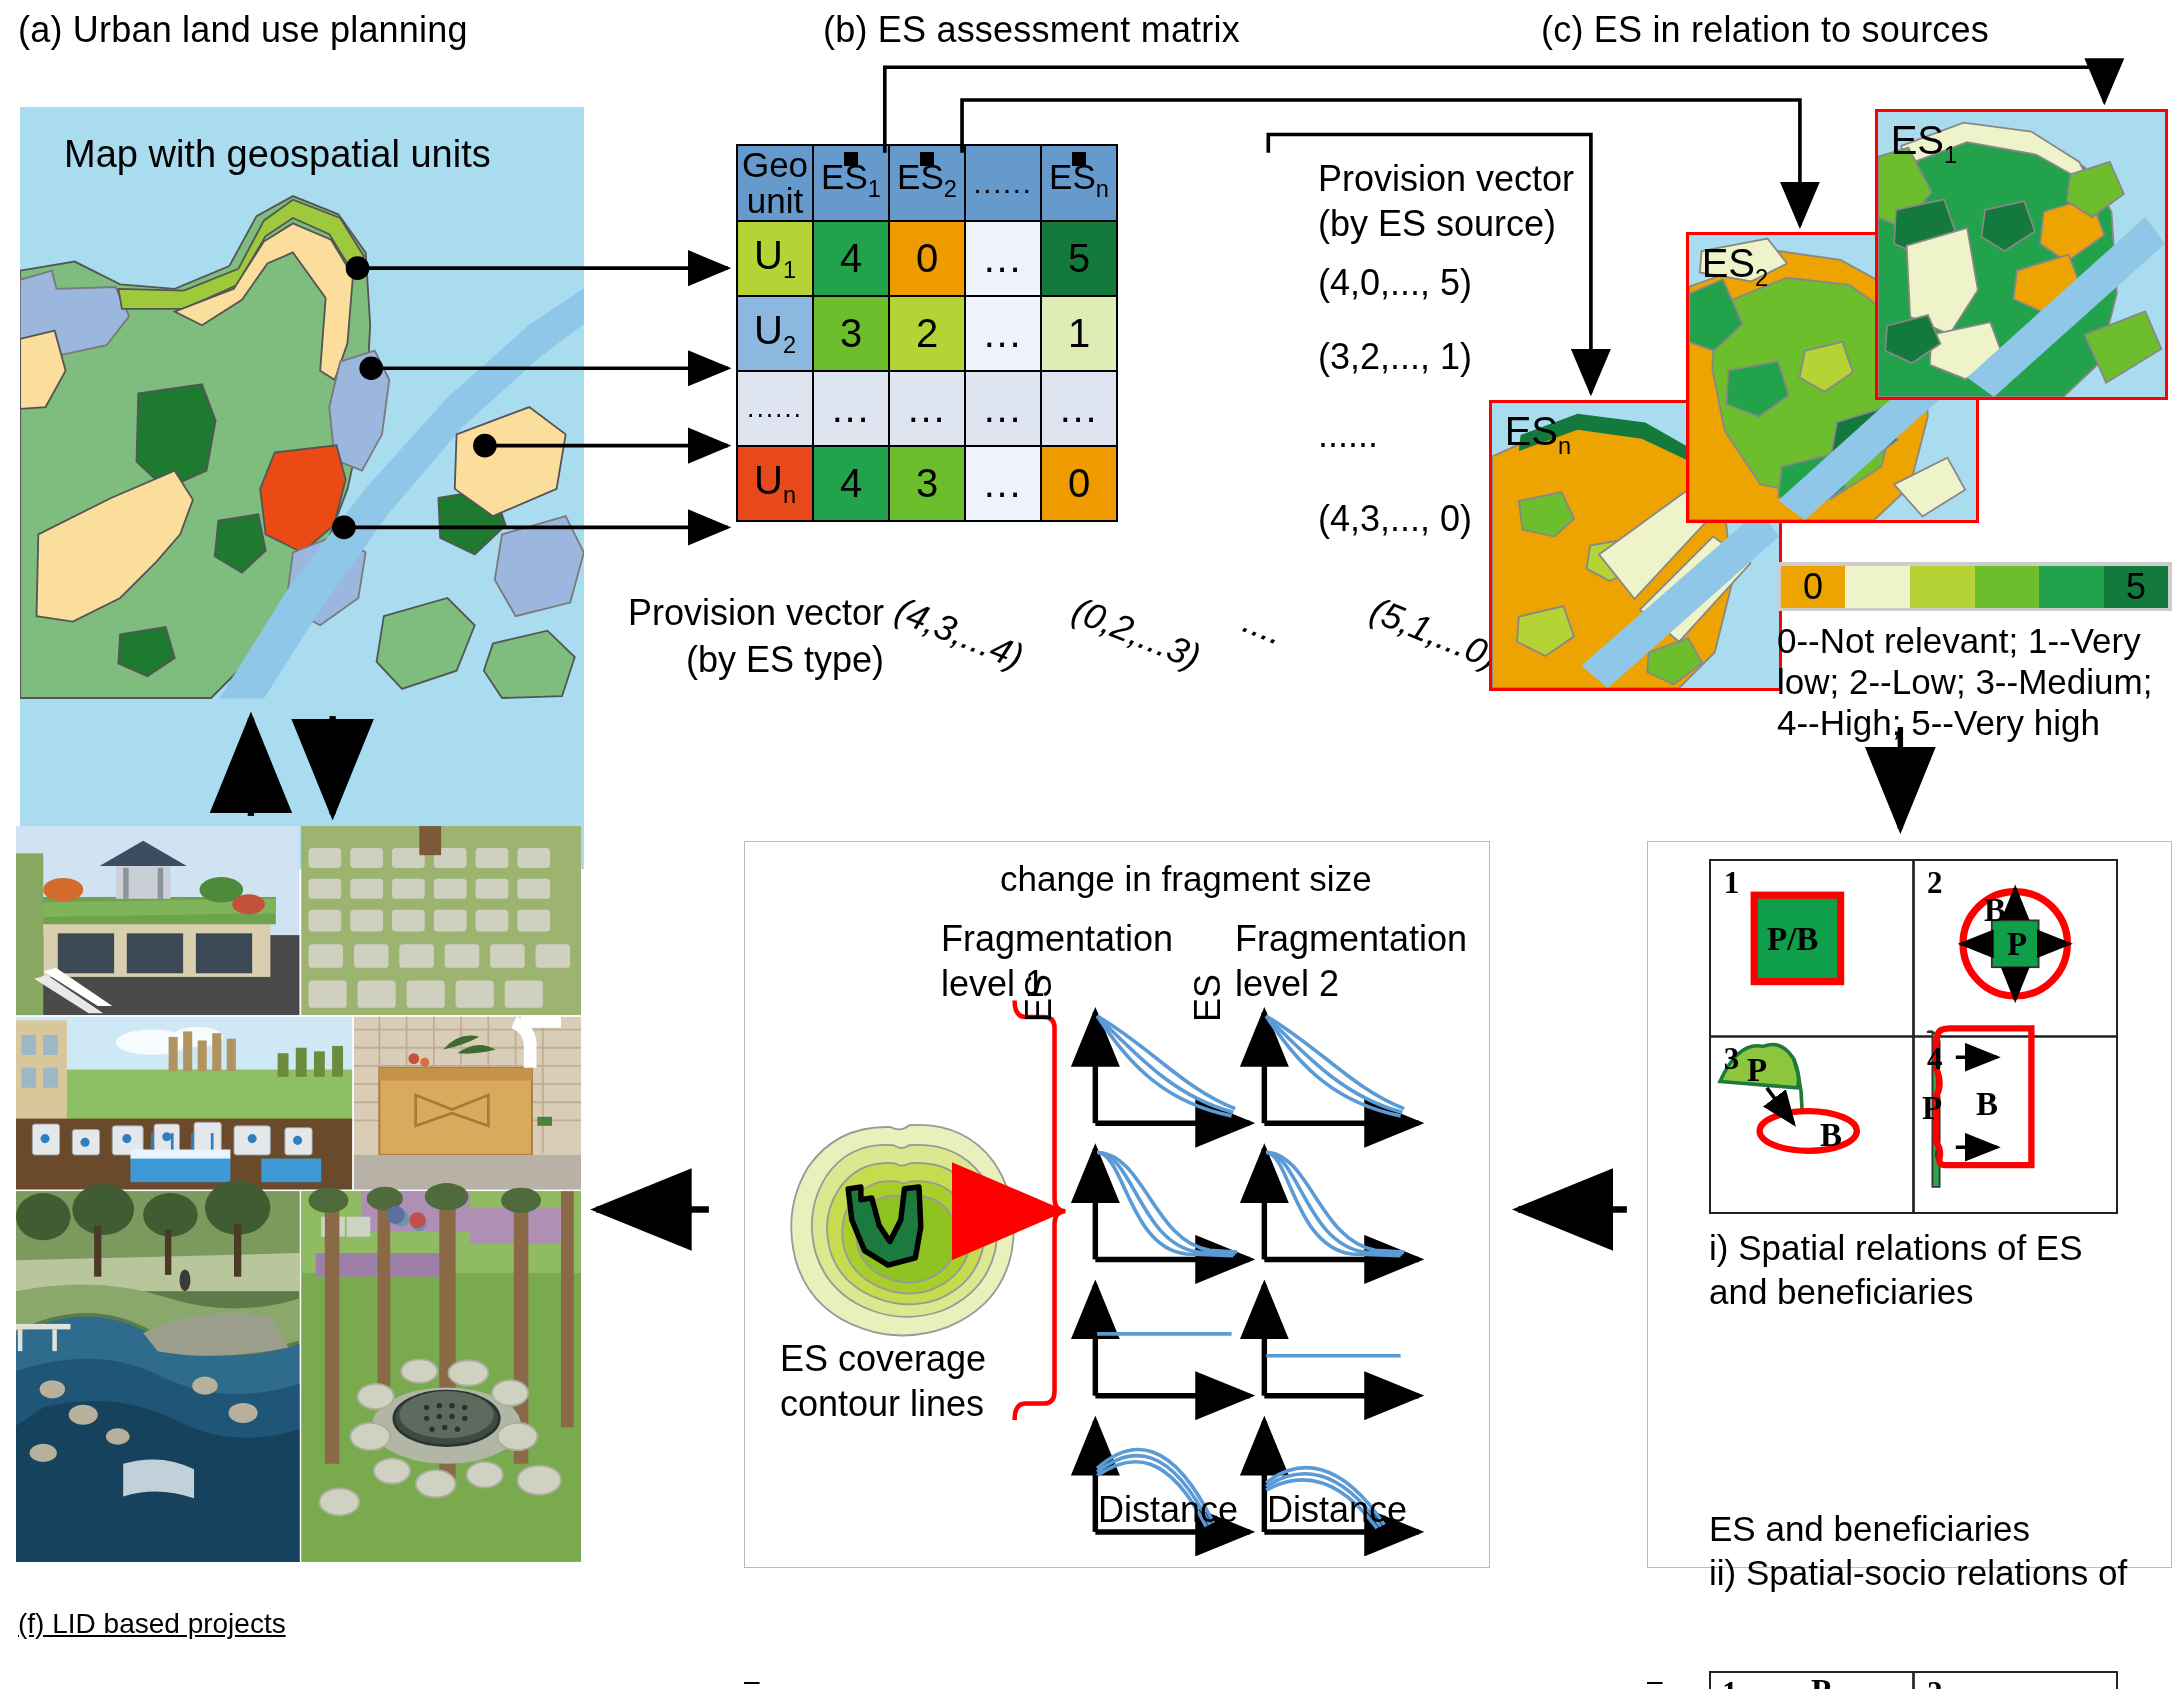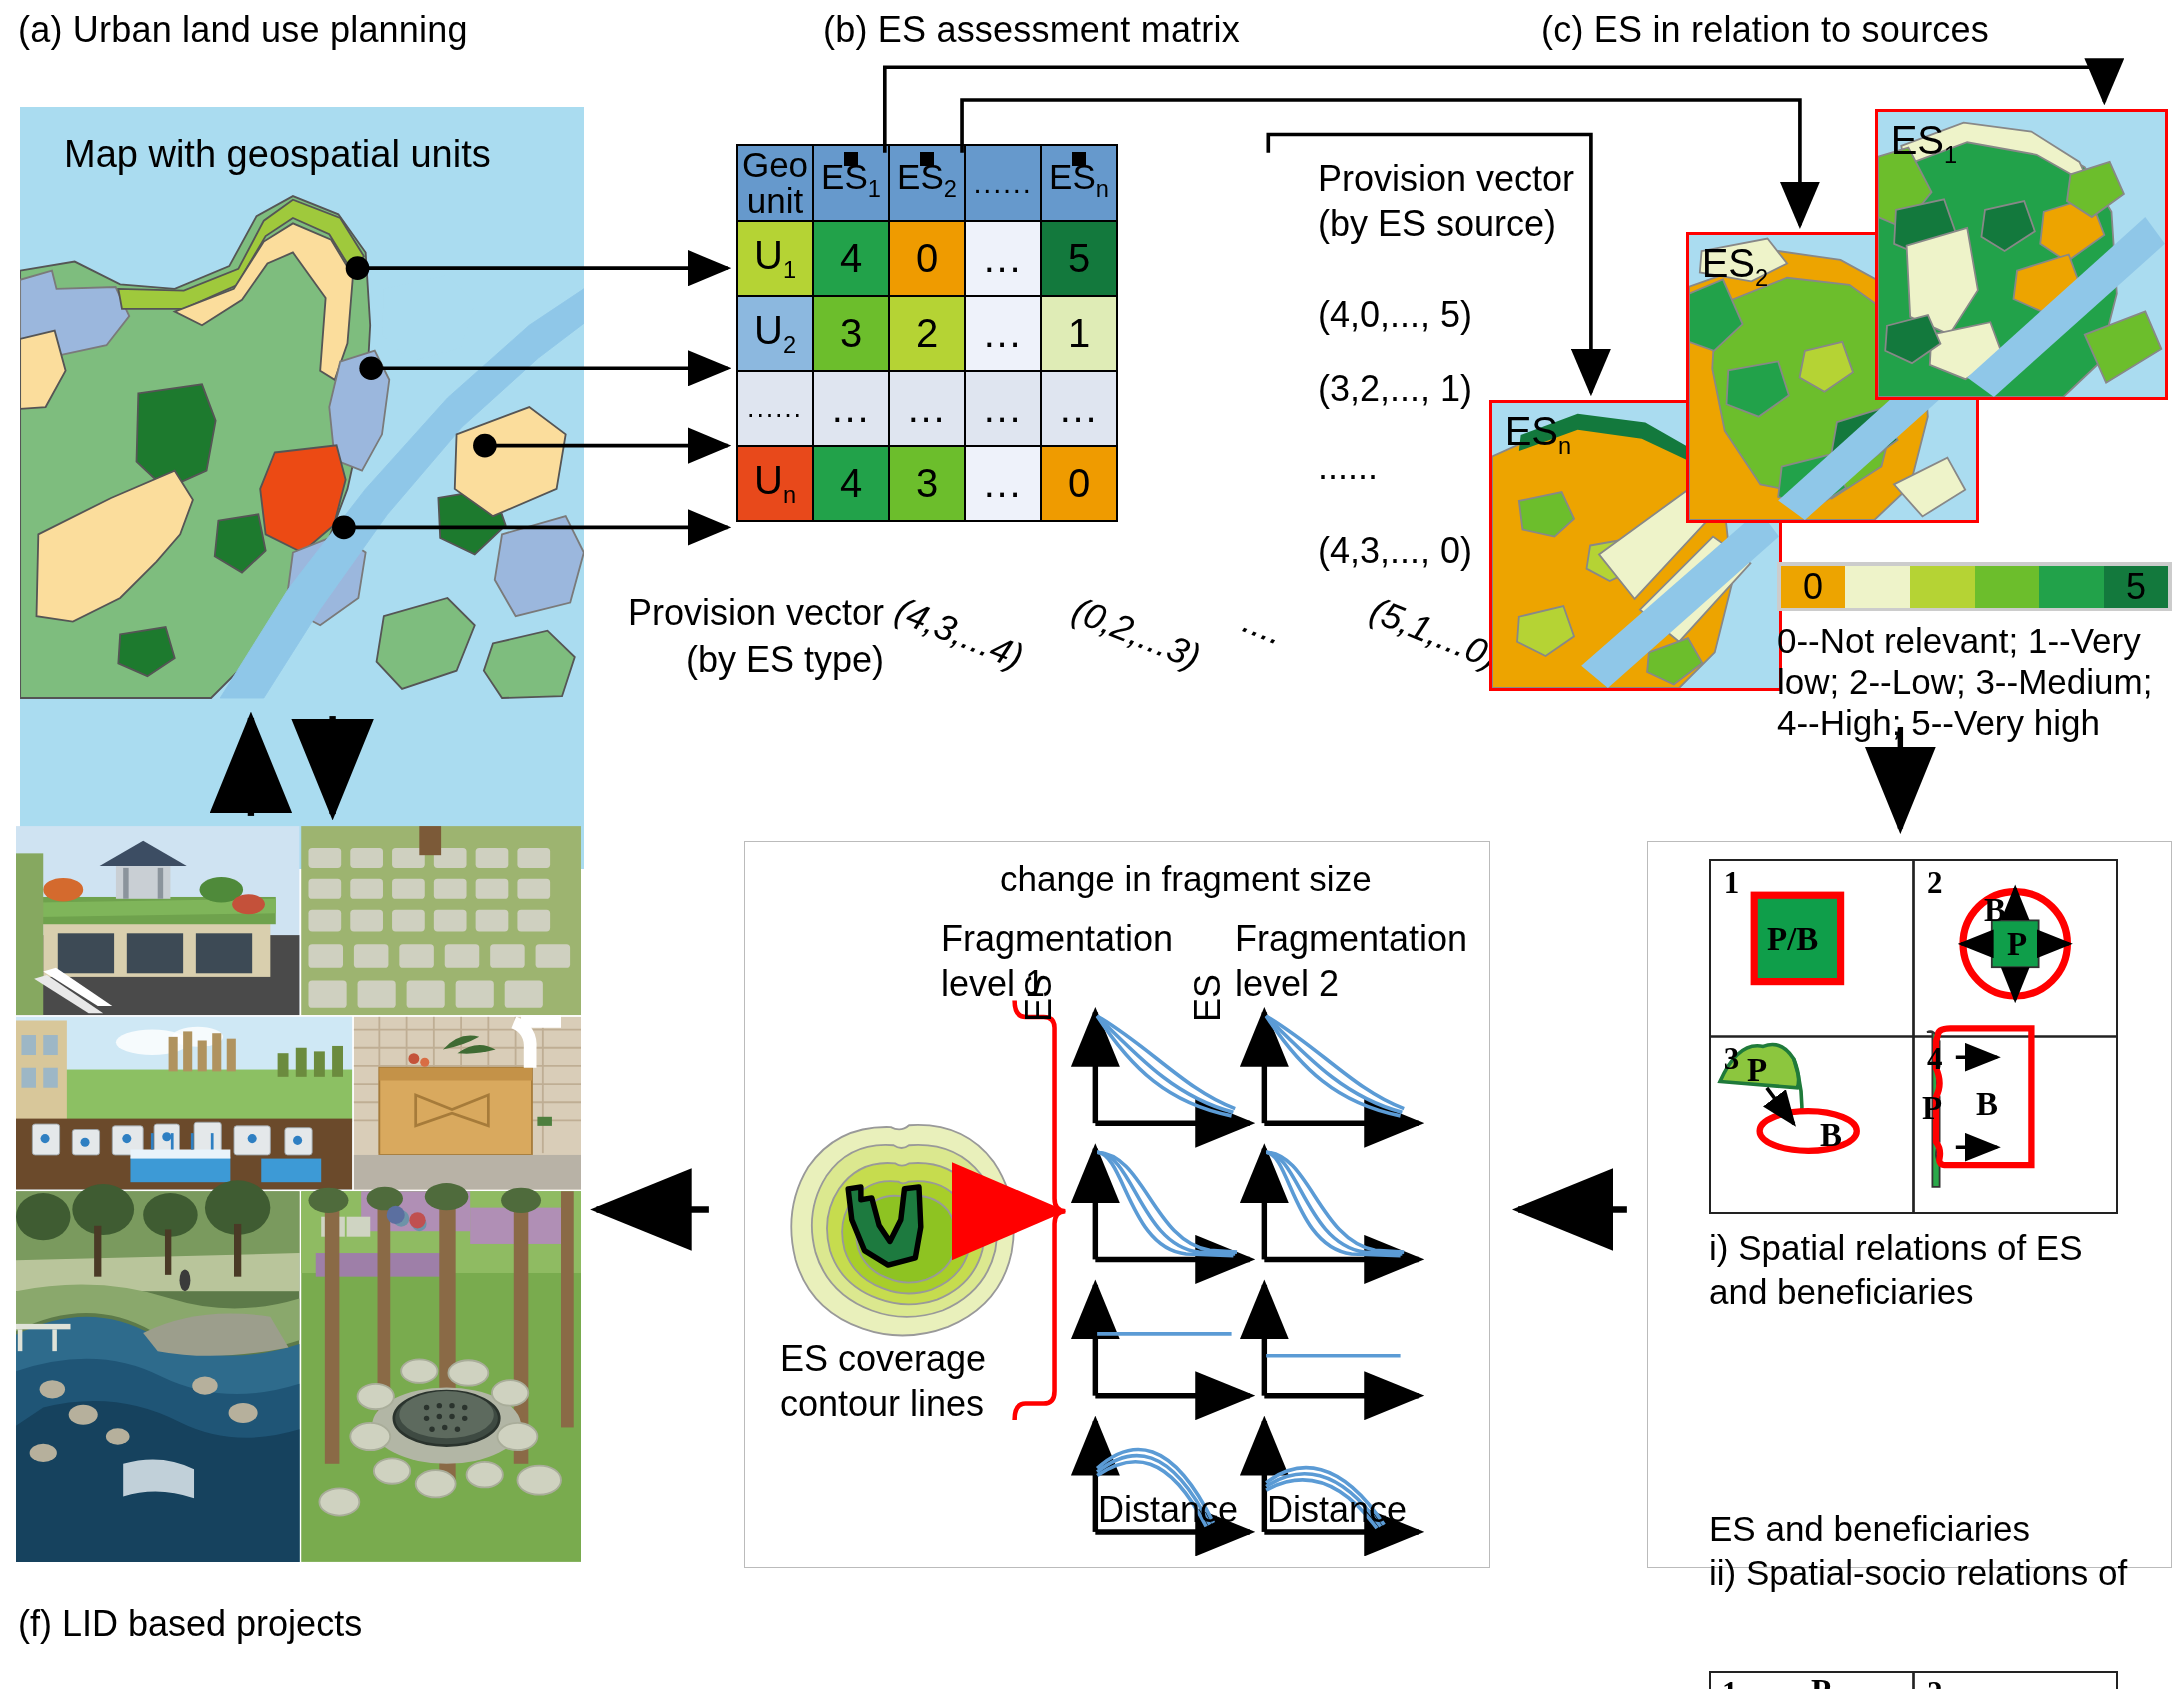--- a/index.html
+++ b/index.html
@@ -6,38 +6,38 @@
   html, body { margin:0; padding:0; }
   body {
     width:2174px; height:1689px; position:relative;
     background:#ffffff;
     font-family:"Liberation Sans", sans-serif;
     color:#000;
     overflow:hidden;
   }
   .abs { position:absolute; }
   .ttl { font-size:36px; font-weight:400; letter-spacing:0.2px; white-space:pre; }
-  .cap { font-size:36px; line-height:47px; white-space:pre; }
+  .cap { font-size:28px; line-height:47px; white-space:pre;text-decoration:underline; }
 
   
   #map-a { left:20px; top:107px; width:564px; height:762px; background:#aadcf0; overflow:hidden; }
   #map-a .maptitle { position:absolute; left:44px; top:25.5px; font-size:38px; }
 
   
   #matrix { left:736px; top:144px; }
   table.mtx { border-collapse:collapse; }
   table.mtx td {
     width:76px; height:75px; text-align:center; vertical-align:middle;
     border:2.7px solid #000; font-size:40px; font-family:"Liberation Sans", sans-serif;
   }
   table.mtx td.hdr { background:#6699cc; font-size:35px; position:relative; line-height:36px;margin-top:44px; }
   td.hdr .sq { position:absolute; left:50%; top:5.5px; margin-left:-7.3px; width:14.5px; height:14.5px; background:#000; }
   .sub { font-size:23.6px; vertical-align:sub; }
   td.dots { background:#dfe5f0; font-size:31px; color:#000; letter-spacing:1.8px;}
-  .vcell { font-size:36px; white-space:nowrap;margin-top:32px; }
+  .vcell { font-size:36px; white-space:nowrap; }
   .vecrot { font-size:36px; transform:rotate(22deg); transform-origin:left top; white-space:nowrap; font-style:italic; }
 
   
   .esthumb { border:3.6px solid #ff0000; background:#aadcf0; overflow:hidden; }
   .esthumb .lbl { position:absolute; font-size:40px; left:12.7px; top:5.5px; }
 
   
   #legend-bar { display:flex; background:#cccccc; padding:3.6px; width:400px; height:49px; }
   #legend-bar div { flex:1; height:42px; }
   #legend-bar .n { color:#000; font-size:36px; text-align:center; line-height:42px; }

